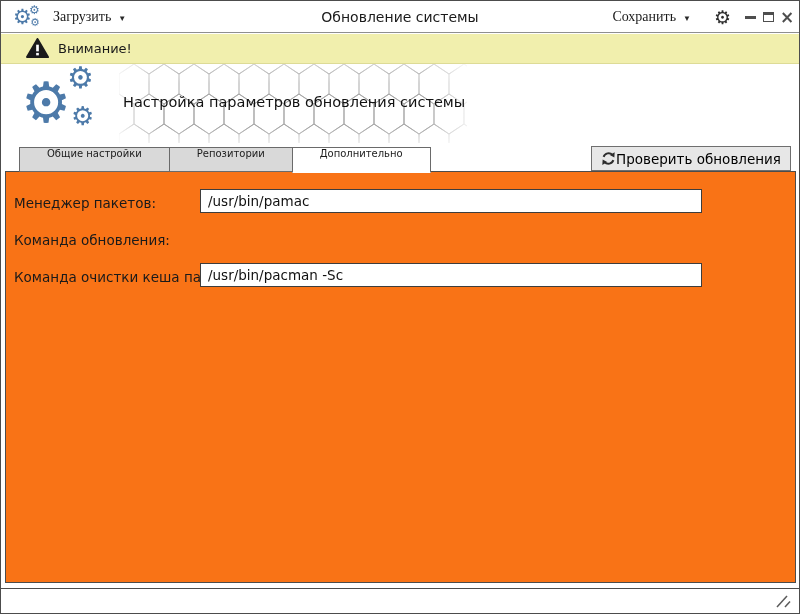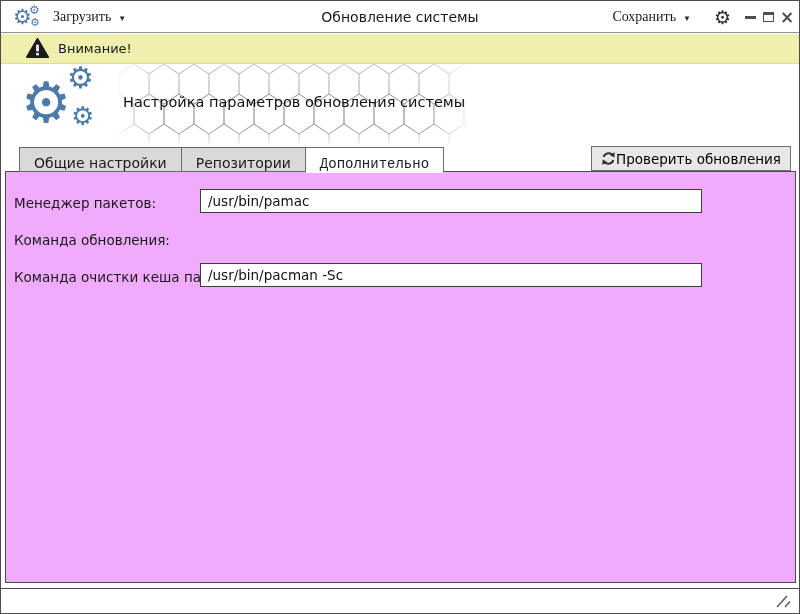--- a/index.html
+++ b/index.html
@@ -64,38 +64,38 @@
   .logo .g-small { font-size:30px; left:46px; top:-4px; }
   .logo .g-tiny  { font-size:26px; left:50px; top:36px; }
   .header-title {
     position:absolute; left:122px; top:93px; font-size:14.5px; color:#111;
     white-space:nowrap;
   }
 
   
   .tabbar { position:absolute; left:18px; top:146px; height:25px; display:flex; z-index:3; }
   .tab {
-    height:25px; padding:0 14px; display:flex; align-items:flex-end;
+    height:25px; padding:0 27px; display:flex; align-items:flex-start;
     background:#d9d9d9; border:1px solid #6a6a6a; border-right:none;
-    font-size:14px; cursor:default;
+    font-size:10px; cursor:default;
   }
   .tab:last-child { border-right:1px solid #6a6a6a; }
-  .tab.active { background:#fff; border-bottom:1px solid #fff; height:26px;font-family:Liberation Mono, monospace; }
+  .tab.active { background:#fff; border-bottom:1px solid #fff; height:26px; }
 
   .check-btn {
     position:absolute; right:8px; top:145px; height:25px; z-index:3;
     display:flex; align-items:center; padding:0 9px;
     background:#e7e7e7; border:1px solid #6f6f6f; font-size:13.5px;
     font-family:"DejaVu Sans", sans-serif; cursor:default;
   }
 
   
   .panel {
     position:absolute; left:4px; top:170px; width:791px; height:412px;
-    border:1px solid #4c4c4c; background:#f0abfc; z-index:2;
+    border:1px solid #4c4c4c; background:#f97316; z-index:2;
   }
   .field-label { position:absolute; left:8px; font-size:13.5px; white-space:nowrap; }
   .lbl-0 { top:23px; } .lbl-1 { top:60px; } .lbl-2 { top:97px; }
   .field-input {
     position:absolute; left:194px; width:502px; height:24px;
     border:1px solid #3d3d3d; background:#fff; font-size:13.5px;
     padding:0 7px; font-family:"DejaVu Sans", sans-serif; color:#111;
   }
   .inp-0 { top:17px; } .inp-1 { top:54px; } .inp-2 { top:91px; }
 

